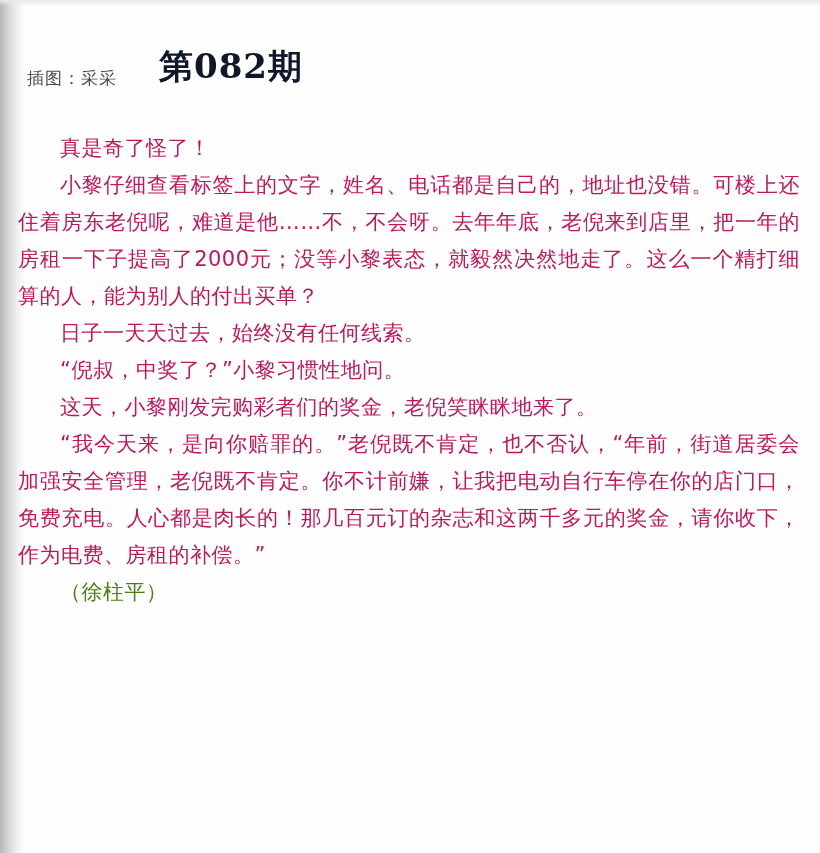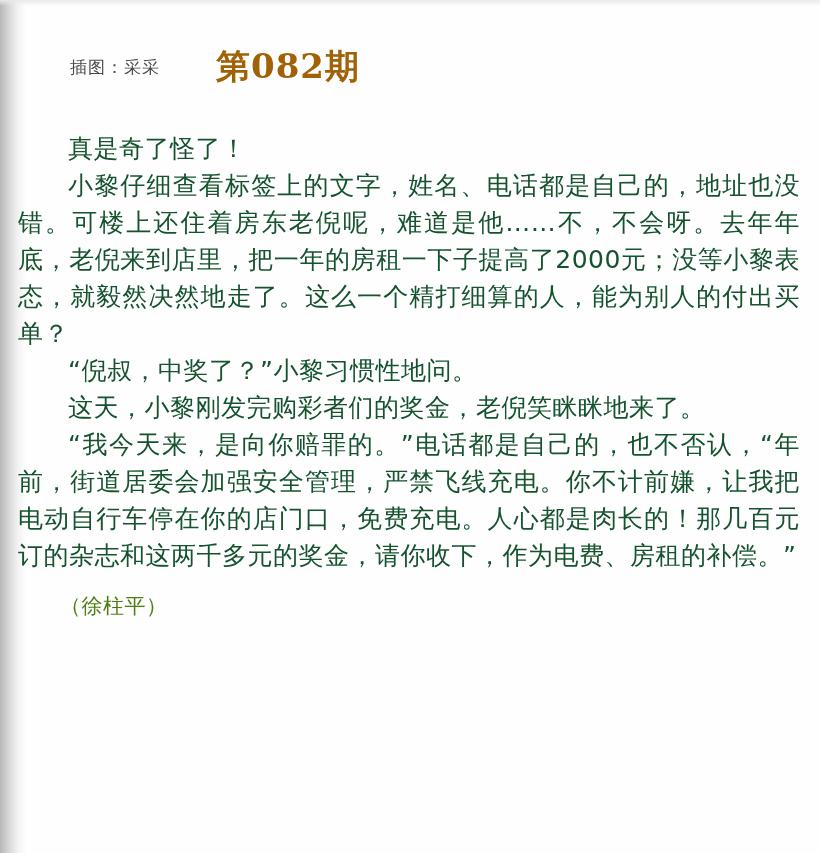--- a/index.html
+++ b/index.html
@@ -29,41 +29,41 @@
     top: 0;
     right: 0;
     height: 6px;
     background: linear-gradient(to bottom, #e9e9e9, rgba(255,255,255,0));
   }
   .page {
     position: relative;
   }
   .header {
     display: flex;
-    align-items: center;
-    padding: 44px 0 0 70px;
+    align-items: flex-end;
+    padding: 44px 0 0 27px;
   }
   .credit {
     font-size: 17px;
     color: #4a4a4a;
     letter-spacing: 1px;
   }
   .issue {
     font-size: 34px;
     font-weight: bold;
-    color: #a16207;
-    margin-left: 56px;
+    color: #0f172a;
+    margin-left: 42px;
     font-family: "DejaVu Serif", serif;
     letter-spacing: 1px;
   }
   .article {
-    margin: 40px 20px 14px 18px;
-    font-size: 25px;
+    margin: 40px 20px 0 18px;
+    font-size: 21px;
     line-height: 37px;
-    color: #14532d;
+    color: #be185d;
     text-align: justify;
     letter-spacing: 0.5px;
   }
   .article p {
     margin: 0;
     text-indent: 2em;
   }
   .author-line {
     margin: 0;
     text-indent: 2em;
@@ -83,20 +83,21 @@
 
   <div class="header">
     <span class="credit">插图：采采</span>
     <span class="issue">第082期</span>
   </div>
 
   <div class="article">
 
   <p>真是奇了怪了！</p>
       <p>小黎仔细查看标签上的文字，姓名、电话都是自己的，地址也没错。可楼上还住着房东老倪呢，难道是他……不，不会呀。去年年底，老倪来到店里，把一年的房租一下子提高了2000元；没等小黎表态，就毅然决然地走了。这么一个精打细算的人，能为别人的付出买单？</p>
+      <p>日子一天天过去，始终没有任何线索。</p>
       <p>“倪叔，中奖了？”小黎习惯性地问。</p>
       <p>这天，小黎刚发完购彩者们的奖金，老倪笑眯眯地来了。</p>
-      <p>“我今天来，是向你赔罪的。”电话都是自己的，也不否认，“年前，街道居委会加强安全管理，严禁飞线充电。你不计前嫌，让我把电动自行车停在你的店门口，免费充电。人心都是肉长的！那几百元订的杂志和这两千多元的奖金，请你收下，作为电费、房租的补偿。”</p>
+      <p>“我今天来，是向你赔罪的。”老倪既不肯定，也不否认，“年前，街道居委会加强安全管理，老倪既不肯定。你不计前嫌，让我把电动自行车停在你的店门口，免费充电。人心都是肉长的！那几百元订的杂志和这两千多元的奖金，请你收下，作为电费、房租的补偿。”</p>
     </div>
 
   <p class="author-line article" style="margin:0 20px 0 18px;">（徐柱平）</p>
 
 </div>
 
 </body></html>

